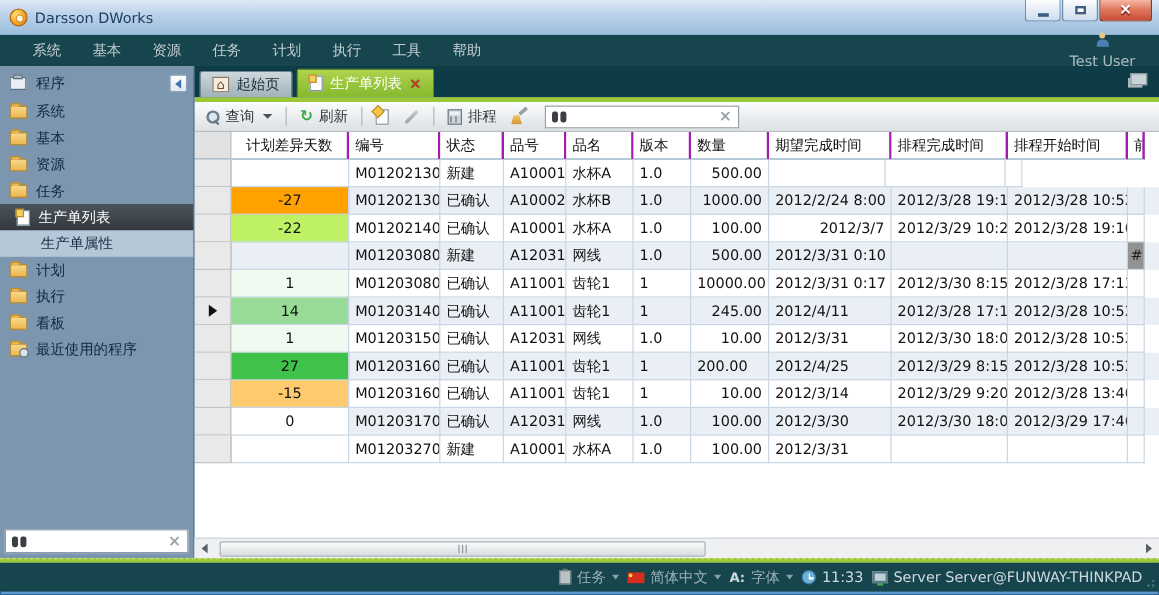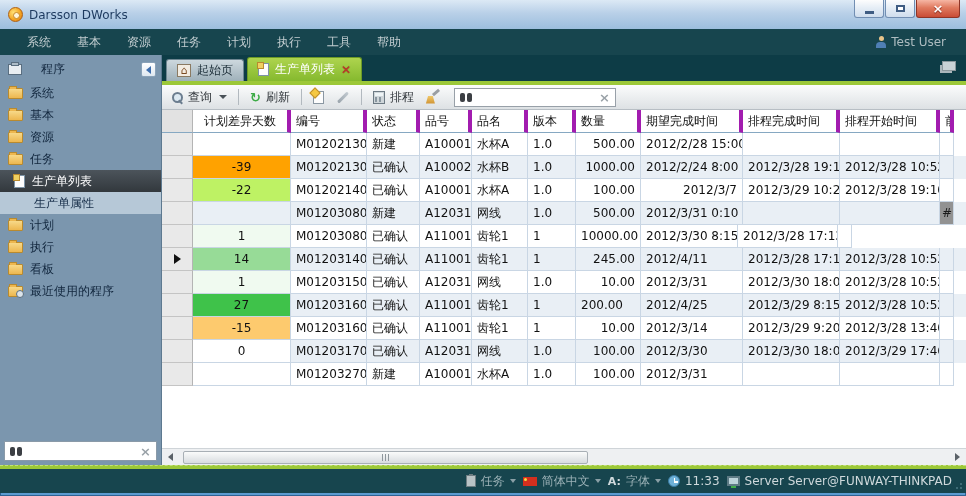--- a/index.html
+++ b/index.html
@@ -20,32 +20,32 @@
              border-radius:0 0 3px 3px; background:linear-gradient(#fdfdfd,#e6eef6 45%,#cfdded);
              display:flex; align-items:center; justify-content:center; margin-left:1px; }
   .win-btn.close { width:44px; background:linear-gradient(#f6b6a4,#e07a5f 45%,#c94c35); border-color:#8e3527; }
   .glyph-min { width:9px; height:3px; background:#3f5c82; margin-top:7px; }
   .glyph-max { width:9px; height:7px; border:2px solid #3f5c82; background:#fff; }
   .glyph-close { color:#fff; font-size:13px; font-weight:bold; line-height:1; text-shadow:0 1px 1px #7c2417; }
   
   .menubar { height:26px; background:#17454e; display:flex; align-items:center;
              font-size:12px; color:#c3ced1; padding:0 14px; }
   .menu-item { padding:0 13px; cursor:default; }
-  .menu-user { margin-left:auto; display:flex; align-items:center; gap:5px; color:#aebcc0; padding-right:6px; }
+  .menu-user { margin-left:auto; display:flex; align-items:center; gap:5px; color:#aebcc0; padding-right:6px;flex-direction:column; }
   .person-icon { width:10px; height:12px; position:relative; }
   .person-icon::before { content:""; position:absolute; top:0; left:2.5px; width:5px; height:5px;
              border-radius:50%; background:#e8c48a; }
   .person-icon::after { content:""; position:absolute; bottom:0; left:0; width:10px; height:6px;
              border-radius:4px 4px 0 0; background:#4f7fb5; }
   
   .main { display:flex; height:410px; }
   
   .sidebar { width:162px; background:#7b96ae; position:relative; border-right:1px solid #5d7990;
              padding-top:2px; font-size:12px; color:#11263d; }
-  .side-header { height:25px; display:flex; align-items:center; padding:0 5px 0 8px; gap:19px; }
+  .side-header { height:25px; display:flex; align-items:center; padding:0 5px 0 8px; gap:8px; }
   .prog-icon { width:14px; height:11px; background:#e9eef2; border:1px solid #5a6e80; position:relative; }
   .prog-icon::before { content:""; position:absolute; top:-3px; left:2px; right:2px; height:2px; background:#aebdc8; border:1px solid #5a6e80; }
   .collapse-btn { margin-left:auto; width:15px; height:15px; background:linear-gradient(#ffffff,#dfe8f0);
              border:1px solid #8aa2b8; border-radius:2px; display:flex; align-items:center; justify-content:center; }
   .tri-left { width:0; height:0; border-top:4px solid transparent; border-bottom:4px solid transparent; border-right:5px solid #3f6fae; }
   .side-item { height:22px; display:flex; align-items:center; gap:7px; padding-left:8px; cursor:default; }
   .side-item.selected { background:linear-gradient(#4c545b,#32383d); color:#ffffff; padding-left:14px; }
   .side-item.sub { background:#b6c8d7; padding-left:34px; color:#152c47; }
   .icon-folder, .icon-folder-recent { width:15px; height:11px; background:linear-gradient(#f7d989,#edb74f);
              border:1px solid #b98a2e; border-radius:1px; position:relative; flex:0 0 auto; }
@@ -101,21 +101,21 @@
              background:linear-gradient(#f0c86a,#cf9232); clip-path:polygon(0 100%,100% 100%,75% 0,25% 0); }
   .tool-search { margin-left:6px; width:162px; height:19px; background:#ffffff; border:1px solid #98a0a8;
              display:flex; align-items:center; padding:0 5px; }
   .tool-search input { border:none; outline:none; flex:1; font-size:11px; min-width:0; background:transparent; }
   
   .table-area { flex:1; overflow:hidden; background:#ffffff; font-size:12px; color:#111; }
   .trow { display:flex; height:23px; line-height:22px; background:#fff; }
   .trow.alt { background:#e9eff5; }
   .tcell { border-right:1px solid #c9d6e4; border-bottom:1px solid #c9d6e4; padding:0 5px;
            white-space:nowrap; overflow:hidden; flex:0 0 auto; }
-  .thead .tcell { border-right:4px solid #a21caf; border-bottom:1px solid #86a8c2; background:#ffffff; }
+  .thead .tcell { border-right:2px solid #a21caf; border-bottom:1px solid #86a8c2; background:#ffffff; }
   .sel-cell { width:31px; background:#e9e9e9; border-right:1px solid #b4b4b4; border-bottom:1px solid #c4c4c4;
            display:flex; align-items:center; justify-content:center; padding:0; flex:0 0 auto; }
   .thead .sel-cell { background:#e2e2e2; border-bottom:1px solid #86a8c2; }
   .row-marker { width:0; height:0; border-top:5px solid transparent; border-bottom:5px solid transparent; border-left:7px solid #111; }
   .extra-marker { background:#929292 !important; color:#1a1a1a; text-align:center; padding:0 2px; }
   
   .hscroll { height:17px; background:#eef0f2; border-top:1px solid #cfd4d8; display:flex; align-items:center; position:relative; }
   .scroll-arrow { width:17px; height:16px; display:flex; align-items:center; justify-content:center; }
   .tri-l { width:0; height:0; border-top:4px solid transparent; border-bottom:4px solid transparent; border-right:5px solid #5a6168; }
   .tri-r { width:0; height:0; border-top:4px solid transparent; border-bottom:4px solid transparent; border-left:5px solid #5a6168; }
@@ -306,28 +306,27 @@
         <div>
             <div class="trow">
               <div class="sel-cell"></div>
               <div class="tcell" style="width: 98px; text-align: center;"></div>
               <div class="tcell" style="width: 76px;">M012021301</div>
               <div class="tcell" style="width: 53px;">新建</div>
               <div class="tcell" style="width: 52px;">A10001</div>
               <div class="tcell" style="width: 56px;">水杯A</div>
               <div class="tcell" style="width: 48px;">1.0</div>
               <div class="tcell" style="width: 65px; text-align: right;">500.00</div>
-              <div class="tcell" style="width: 102px;">2012/2/28 15:00</div>
               <div class="tcell" style="width: 97px;"></div>
               <div class="tcell" style="width: 100px;"></div>
               <div class="tcell" style="width: 14px;"></div>
             </div>
             <div class="trow alt">
               <div class="sel-cell"></div>
-              <div class="tcell" style="width: 98px; text-align: center; background: rgb(255, 162, 0);">-39</div>
+              <div class="tcell" style="width: 98px; text-align: center; background: rgb(255, 162, 0);">-27</div>
               <div class="tcell" style="width: 76px;">M012021302</div>
               <div class="tcell" style="width: 53px;">已确认</div>
               <div class="tcell" style="width: 52px;">A10002</div>
               <div class="tcell" style="width: 56px;">水杯B</div>
               <div class="tcell" style="width: 48px;">1.0</div>
               <div class="tcell" style="width: 65px; text-align: right;">1000.00</div>
               <div class="tcell" style="width: 102px;">2012/2/24 8:00</div>
               <div class="tcell" style="width: 97px;">2012/3/28 19:10</div>
               <div class="tcell" style="width: 100px;">2012/3/28 10:52</div>
               <div class="tcell" style="width: 14px;"></div>
@@ -362,20 +361,21 @@
             </div>
             <div class="trow">
               <div class="sel-cell"></div>
               <div class="tcell" style="width: 98px; text-align: center; background: rgb(240, 250, 240);">1</div>
               <div class="tcell" style="width: 76px;">M012030802</div>
               <div class="tcell" style="width: 53px;">已确认</div>
               <div class="tcell" style="width: 52px;">A11001</div>
               <div class="tcell" style="width: 56px;">齿轮1</div>
               <div class="tcell" style="width: 48px;">1</div>
               <div class="tcell" style="width: 65px; text-align: right;">10000.00</div>
+              <div class="tcell" style="width: 102px;">2012/3/31 0:17</div>
               <div class="tcell" style="width: 97px;">2012/3/30 8:15</div>
               <div class="tcell" style="width: 100px;">2012/3/28 17:13</div>
               <div class="tcell" style="width: 14px;"></div>
             </div>
             <div class="trow alt">
               <div class="sel-cell">
                 <span class="row-marker"></span>
               </div>
               <div class="tcell" style="width: 98px; text-align: center; background: rgb(151, 219, 151);">14</div>
               <div class="tcell" style="width: 76px;">M012031402</div>

